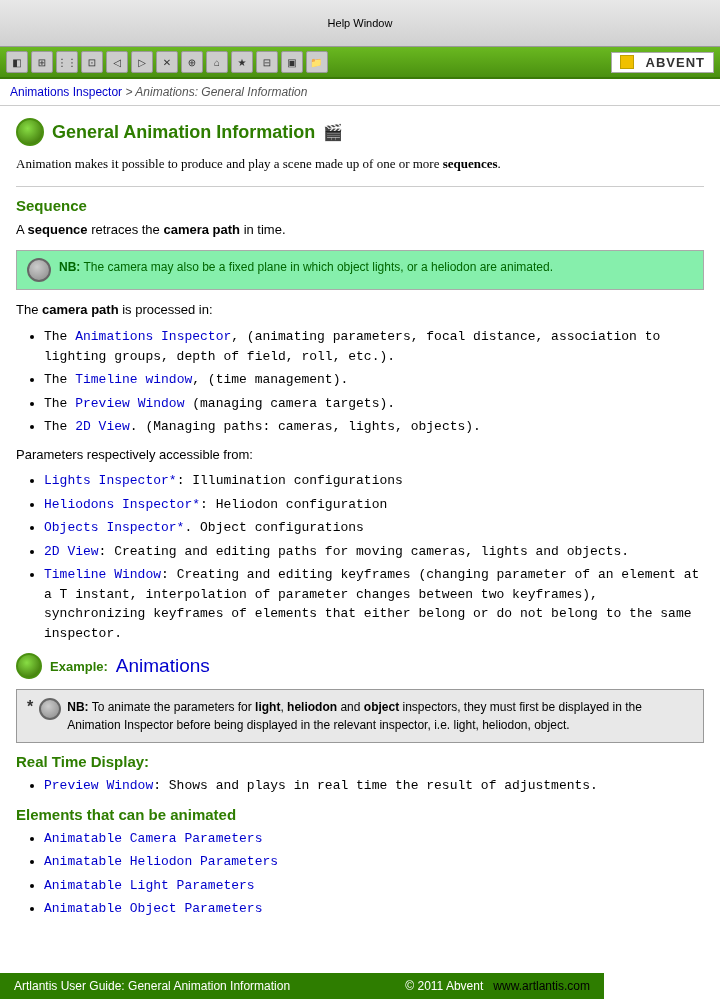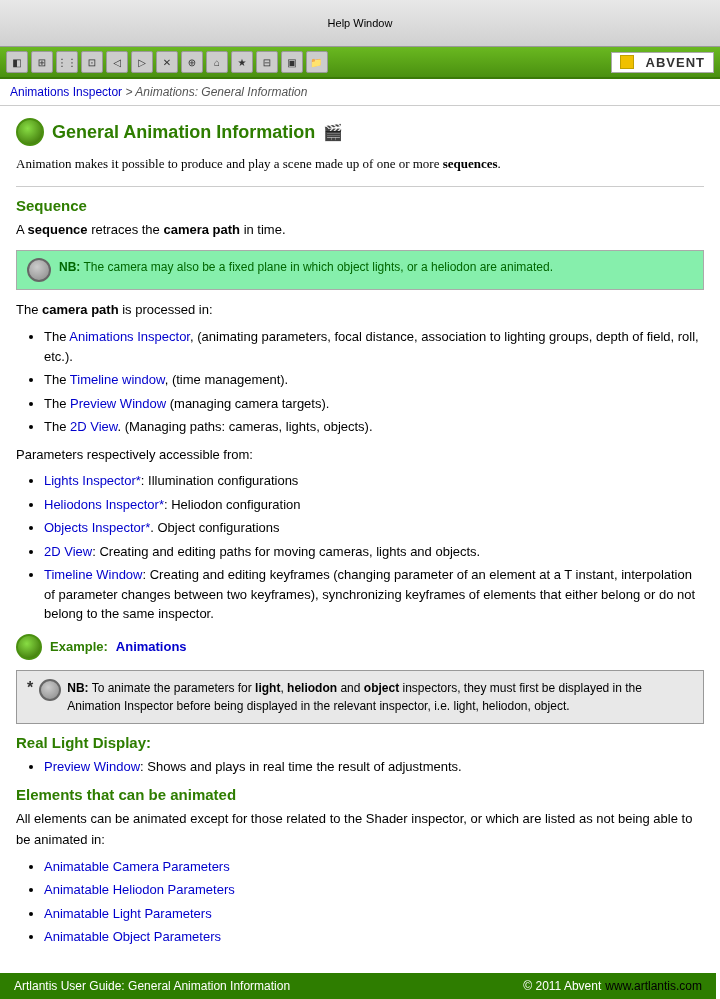--- a/index.html
+++ b/index.html
@@ -171,20 +171,21 @@
     }
 
     
     ul.content-list {
       margin: 6px 0 8px 28px;
     }
     ul.content-list li {
       margin-bottom: 4px;
       font-size: 13px;
       line-height: 1.5;
+      font-family: Liberation Mono, monospace;
     }
     a.content-link {
       color: #0000cc;
       text-decoration: none;
     }
 
     
     .example-row {
       display: flex;
       align-items: center;
@@ -199,22 +200,22 @@
       border: 2px solid #4a9010;
     }
     .example-text {
       font-size: 13px;
       font-weight: bold;
       color: #2e7d00;
     }
     .example-link {
       color: #0000cc;
       text-decoration: none;
-      font-size: 13px;
-      font-weight: bold;
+      font-size: 19px;
+      font-weight: normal;
     }
 
     
     .note-box-nb {
       background: #e8e8e8;
       border: 1px solid #999;
       padding: 8px 10px;
       margin: 10px 0;
       font-size: 12px;
       display: flex;
@@ -253,29 +254,29 @@
     #footer {
       background: #2e7d00;
       color: #fff;
       padding: 6px 14px;
       display: flex;
       justify-content: space-between;
       align-items: center;
       font-size: 12px;
       position: fixed;
       bottom: 0;
-      width: 716px;
+      width: 604px;
     }
     #footer .footer-left {
       color: #fff;
     }
     #footer .footer-right {
       color: #fff;
       display: flex;
-      gap: 4px;
+      gap: 10px;
     }
     #footer .footer-link {
       color: #000000;
       text-decoration: none;
     }
   </style>
 </head>
 <body>
 
 <div id="titlebar">
@@ -382,31 +383,28 @@
   </div>
 
   <div class="note-box-nb">
     <span class="asterisk-icon">*</span>
     <div class="nb-icon"></div>
     <span class="nb-text">
       <strong>NB:</strong> To animate the parameters for <strong>light</strong>, <strong>heliodon</strong> and <strong>object</strong> inspectors, they must first be displayed in the Animation Inspector before being displayed in the relevant inspector, i.e. light, heliodon, object.
     </span>
   </div>
 
-  <div class="section-heading">Real Light Display:</div>
+  <div class="section-heading">Real Time Display:</div>
   <ul class="content-list">
     <li>
       <a href="#" class="content-link">Preview Window</a>: Shows and plays in real time the result of adjustments.
     </li>
   </ul>
 
   <div class="section-heading">Elements that can be animated</div>
-  <p class="body-text">
-    All elements can be animated except for those related to the Shader inspector, or which are listed as not being able to be animated in:
-  </p>
   <ul class="content-list">
     <li>
       <a href="#" class="content-link">Animatable Camera Parameters</a>
     </li>
     <li>
       <a href="#" class="content-link">Animatable Heliodon Parameters</a>
     </li>
     <li>
       <a href="#" class="content-link">Animatable Light Parameters</a>
     </li>

